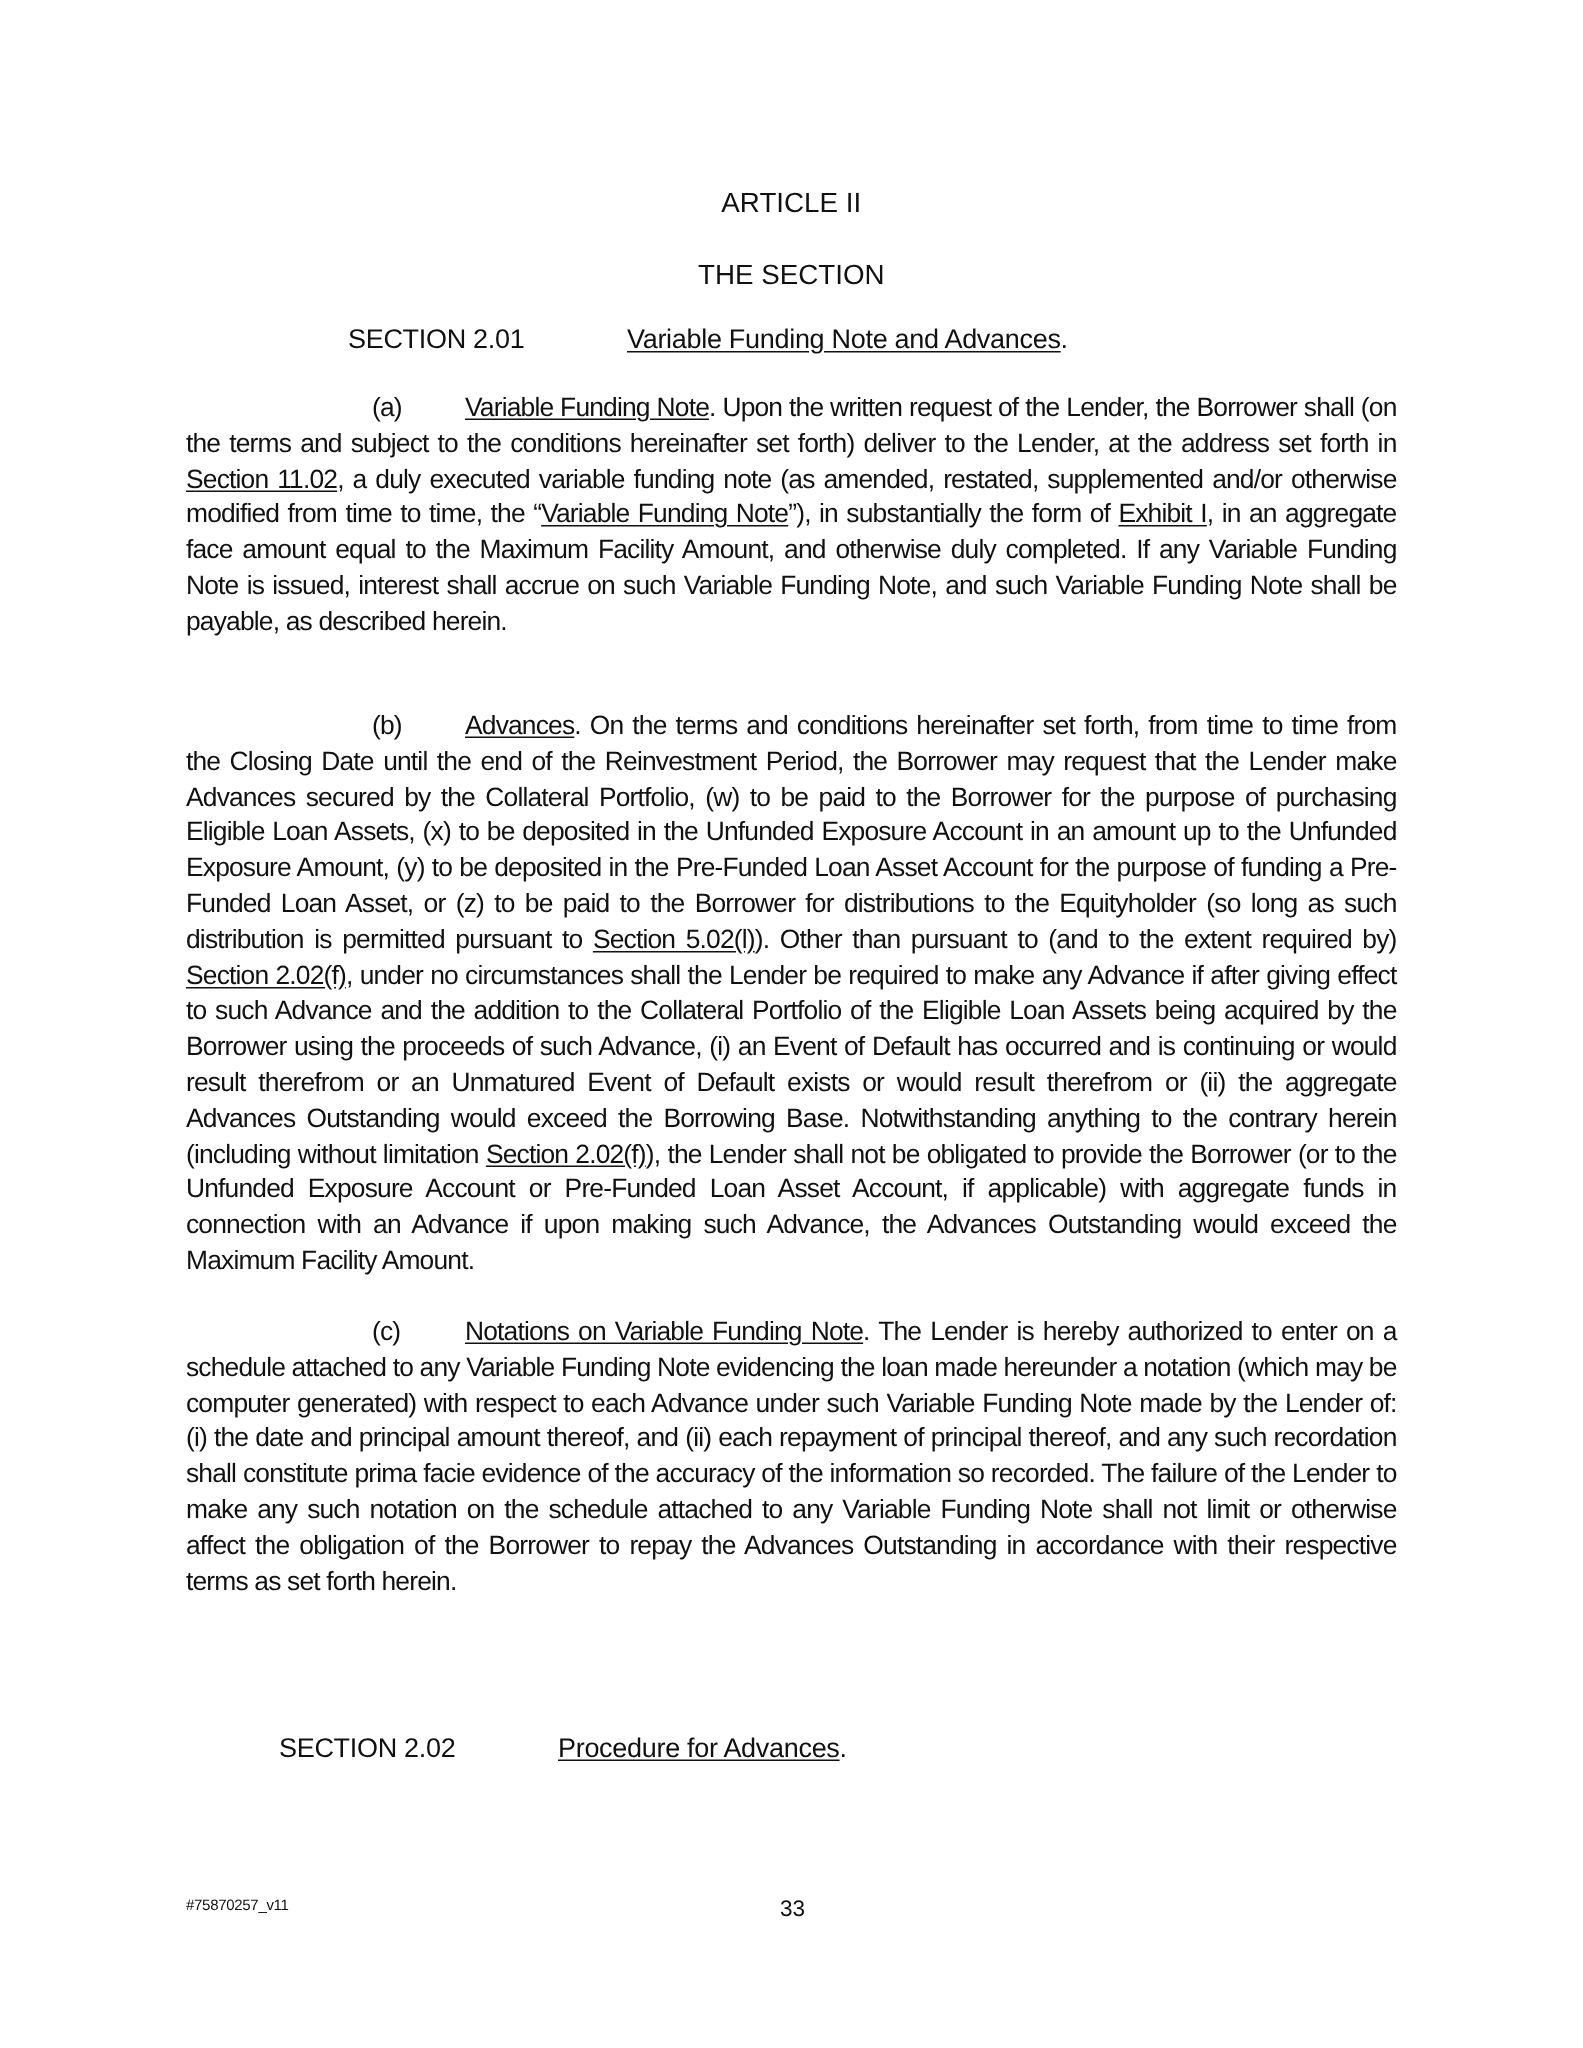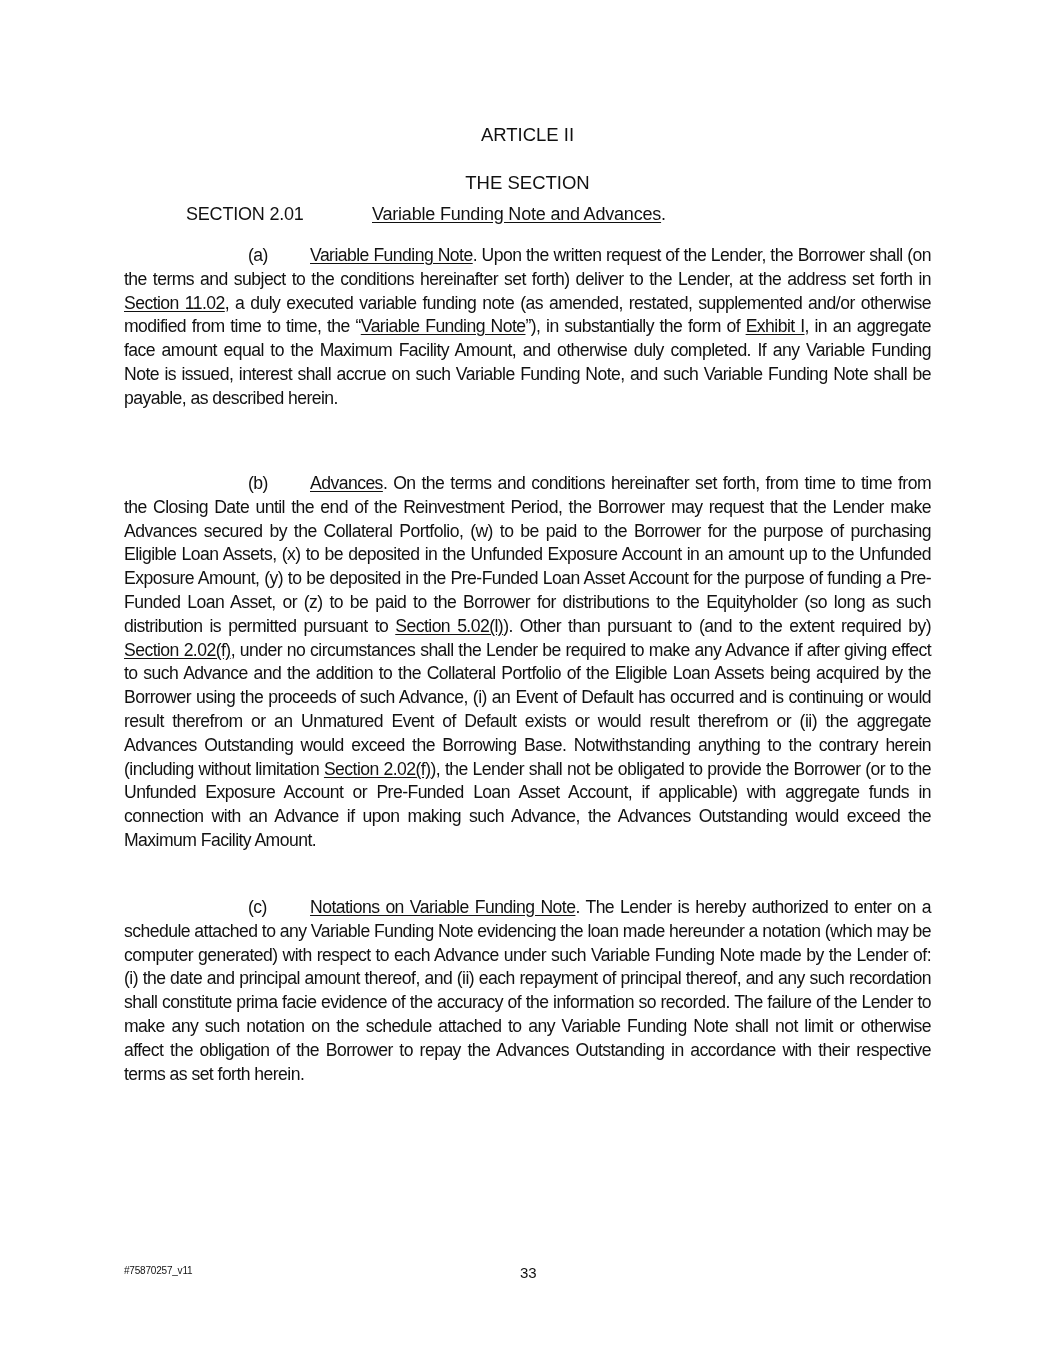--- a/index.html
+++ b/index.html
@@ -10,47 +10,48 @@
       color: #111111;
       font-size: 17.6px;
       letter-spacing: -0.55px;
       word-spacing: 0px;
     }
     .center { position: absolute; left: 0; width: 1055px; text-align: center; }
     .article { top: 124px; font-size: 18.5px; letter-spacing: 0; }
     .facility { top: 172px; font-size: 18.5px; letter-spacing: 0; }
     .sec-head { position: absolute; left: 186px; font-size: 18px; letter-spacing: -0.2px; }
     .sec-head .num { display: inline-block; width: 186px; }
-    .sec-201 { top: 204px; }
+    .sec-201 { top: 216px; margin-left: 46px; }
     .sec-202 { top: 1155px; }
     .u { text-decoration: underline; text-underline-offset: 2px; }
     .para {
       position: absolute; left: 124px; width: 807px;
       text-align: justify; line-height: 23.8px;
     }
     .para .lbl { display: inline-block; width: 62px; margin-left: 124px; }
-    .pa { top: 244px; }
+    .pa { top: 260px; }
     .pb { top: 472px; }
-    .pc { top: 896px; }
+    .pc { top: 876px; }
     .footer-id { position: absolute; left: 124px; top: 1265px; font-size: 10px; letter-spacing: -0.2px; }
     .footer-page { position: absolute; left: 520px; top: 1264px; font-size: 15px; letter-spacing: 0; }
   </style>
 </head>
 <body>
 
 <div class="page">
 
   <div class="center article">ARTICLE II</div>
   <div class="center facility">THE SECTION</div>
 
   <div class="sec-head sec-201"><span class="num">SECTION 2.01</span><span class="u">Variable Funding Note and Advances</span><span>.</span></div>
 
   <div class="para pa"><span class="lbl">(a)</span><span class="u">Variable Funding Note</span><span>.  Upon the written request of the Lender, the Borrower shall (on the terms and subject to the conditions hereinafter set forth) deliver to the Lender, at the address set forth in </span><span class="u">Section 11.02</span><span>, a duly executed variable funding note (as amended, restated, supplemented and/or otherwise modified from time to time, the “</span><span class="u">Variable Funding Note</span><span>”), in substantially the form of </span><span class="u">Exhibit I</span><span>, in an aggregate face amount equal to the Maximum Facility Amount, and otherwise duly completed.  If any Variable Funding Note is issued, interest shall accrue on such Variable Funding Note, and such Variable Funding Note shall be payable, as described herein.</span></div>
 
   <div class="para pb"><span class="lbl">(b)</span><span class="u">Advances</span><span>.  On the terms and conditions hereinafter set forth, from time to time from the Closing Date until the end of the Reinvestment Period, the Borrower may request that the Lender make Advances secured by the Collateral Portfolio, (w) to be paid to the Borrower for the purpose of purchasing Eligible Loan Assets, (x) to be deposited in the Unfunded Exposure Account in an amount up to the Unfunded Exposure Amount, (y) to be deposited in the Pre-Funded Loan Asset Account for the purpose of funding a Pre-Funded Loan Asset, or (z) to be paid to the Borrower for distributions to the Equityholder (so long as such distribution is permitted pursuant to </span><span class="u">Section 5.02(l)</span><span>).  Other than pursuant to (and to the extent required by) </span><span class="u">Section 2.02(f)</span><span>, under no circumstances shall the Lender be required to make any Advance if after giving effect to such Advance and the addition to the Collateral Portfolio of the Eligible Loan Assets being acquired by the Borrower using the proceeds of such Advance, (i) an Event of Default has occurred and is continuing or would result therefrom or an Unmatured Event of Default exists or would result therefrom or (ii) the aggregate Advances Outstanding would exceed the Borrowing Base. Notwithstanding anything to the contrary herein (including without limitation </span><span class="u">Section 2.02(f)</span><span>), the Lender shall not be obligated to provide the Borrower (or to the Unfunded Exposure Account or Pre-Funded Loan Asset Account, if applicable) with aggregate funds in connection with an Advance if upon making such Advance, the Advances Outstanding would exceed the Maximum Facility Amount.</span></div>
 
   <div class="para pc"><span class="lbl">(c)</span><span class="u">Notations on Variable Funding Note</span><span>.  The Lender is hereby authorized to enter on a schedule attached to any Variable Funding Note evidencing the loan made hereunder a notation (which may be computer generated) with respect to each Advance under such Variable Funding Note made by the Lender of:  (i) the date and principal amount thereof, and (ii) each repayment of principal thereof, and any such recordation shall constitute prima facie evidence of the accuracy of the information so recorded.  The failure of the Lender to make any such notation on the schedule attached to any Variable Funding Note shall not limit or otherwise affect the obligation of the Borrower to repay the Advances Outstanding in accordance with their respective terms as set forth herein.</span></div>
 
+  <div class="sec-head sec-202"><span class="num">SECTION 2.02</span><span class="u">Procedure for Advances</span><span>.</span></div>
 
   <div class="footer-id">#75870257_v11</div>
   <div class="footer-page">33</div>
 
 </div>
 
 </body></html>

